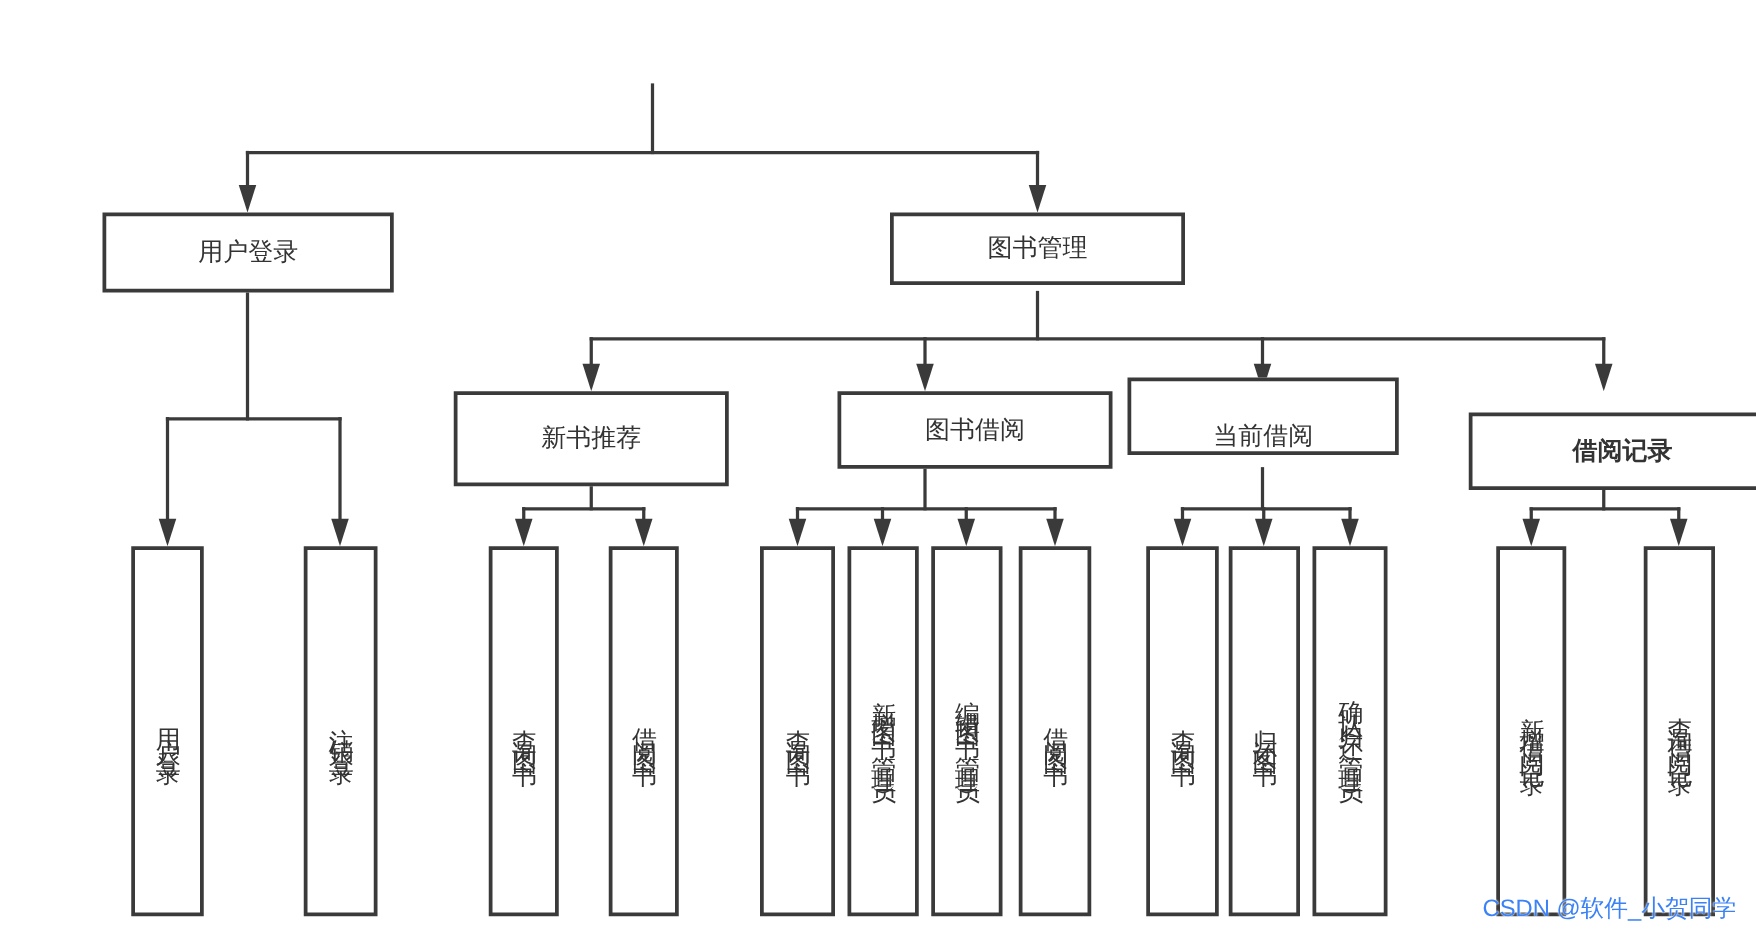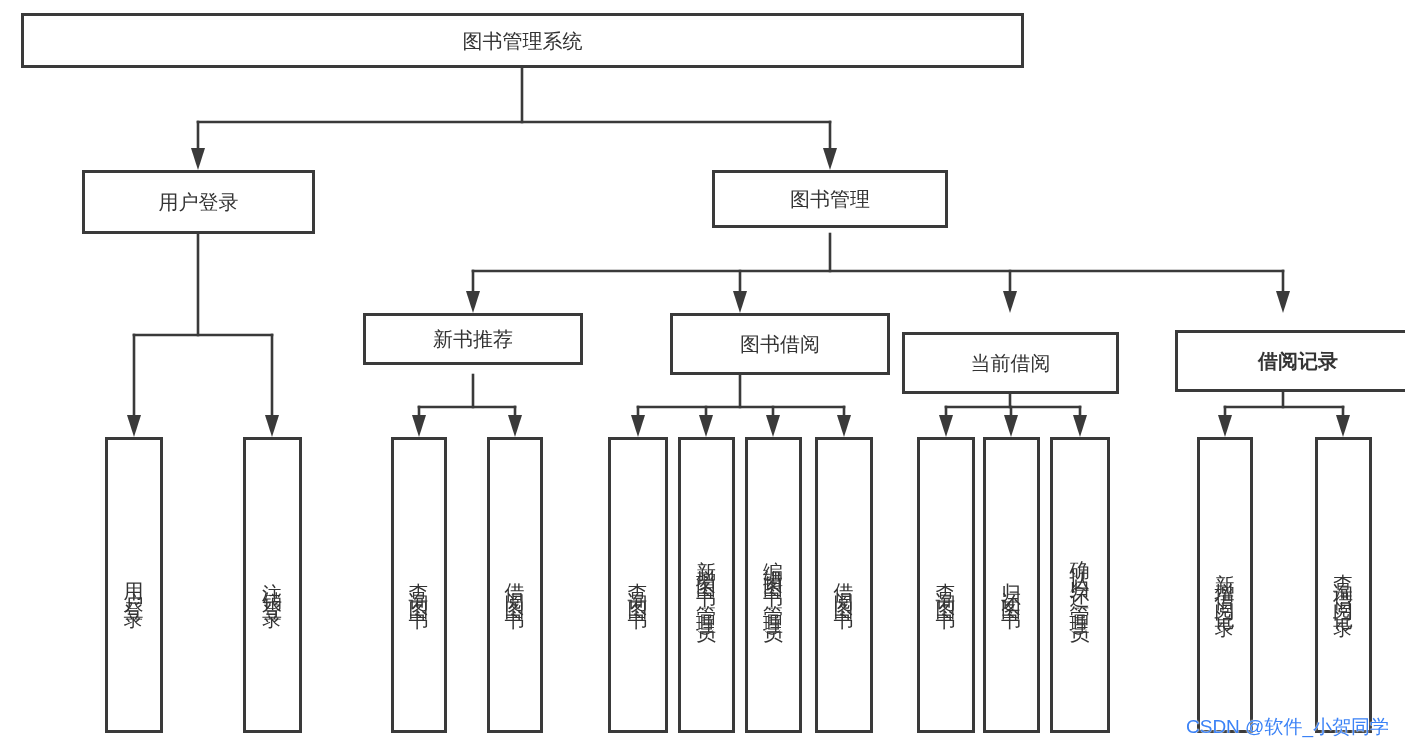--- a/index.html
+++ b/index.html
@@ -98,38 +98,35 @@
       <line x1="1080" y1="407" x2="1080" y2="417" stroke="#3a3a3a" stroke-width="2.6" stroke-linecap="square"></line>
       <polygon points="1073,415 1087,415 1080,437" fill="#3a3a3a"></polygon>
       <line x1="1283" y1="375" x2="1283" y2="407" stroke="#3a3a3a" stroke-width="2.6" stroke-linecap="square"></line>
       <line x1="1225" y1="407" x2="1343" y2="407" stroke="#3a3a3a" stroke-width="2.6" stroke-linecap="square"></line>
       <line x1="1225" y1="407" x2="1225" y2="417" stroke="#3a3a3a" stroke-width="2.6" stroke-linecap="square"></line>
       <polygon points="1218,415 1232,415 1225,437" fill="#3a3a3a"></polygon>
       <line x1="1343" y1="407" x2="1343" y2="417" stroke="#3a3a3a" stroke-width="2.6" stroke-linecap="square"></line>
       <polygon points="1336,415 1350,415 1343,437" fill="#3a3a3a"></polygon>
     </svg>
 
-  <div class="node h" style="left:21px;top:13px;width:1003px;height:55px;">
-    <span class="label">图书管理系统</span>
-  </div>
 
   <div class="node h" style="left:82px;top:170px;width:233px;height:64px;">
     <span class="label">用户登录</span>
   </div>
   <div class="node h" style="left:712px;top:170px;width:236px;height:58px;">
     <span class="label">图书管理</span>
   </div>
 
-  <div class="node h" style="left:363px;top:313px;width:220px;height:52px;">
+  <div class="node h" style="left:363px;top:313px;width:220px;height:76px;">
     <span class="label">新书推荐</span>
   </div>
   <div class="node h" style="left:630px;top:313px;width:220px;height:62px;margin-left:40px;">
     <span class="label">图书借阅</span>
   </div>
-  <div class="node h" style="left:902px;top:332px;width:217px;height:62px;">
+  <div class="node h" style="left:902px;top:302px;width:217px;height:62px;align-items:flex-end;">
     <span class="label">当前借阅</span>
   </div>
   <div class="node h" style="left:1175px;top:330px;width:246px;height:62px;font-weight:bold;">
     <span class="label">借阅记录</span>
   </div>
 
   <div class="node v" style="left:105px;top:437px;width:58px;height:296px;">
     <span class="label">用户登录</span>
   </div>
   <div class="node v" style="left:243px;top:437px;width:59px;height:296px;">

